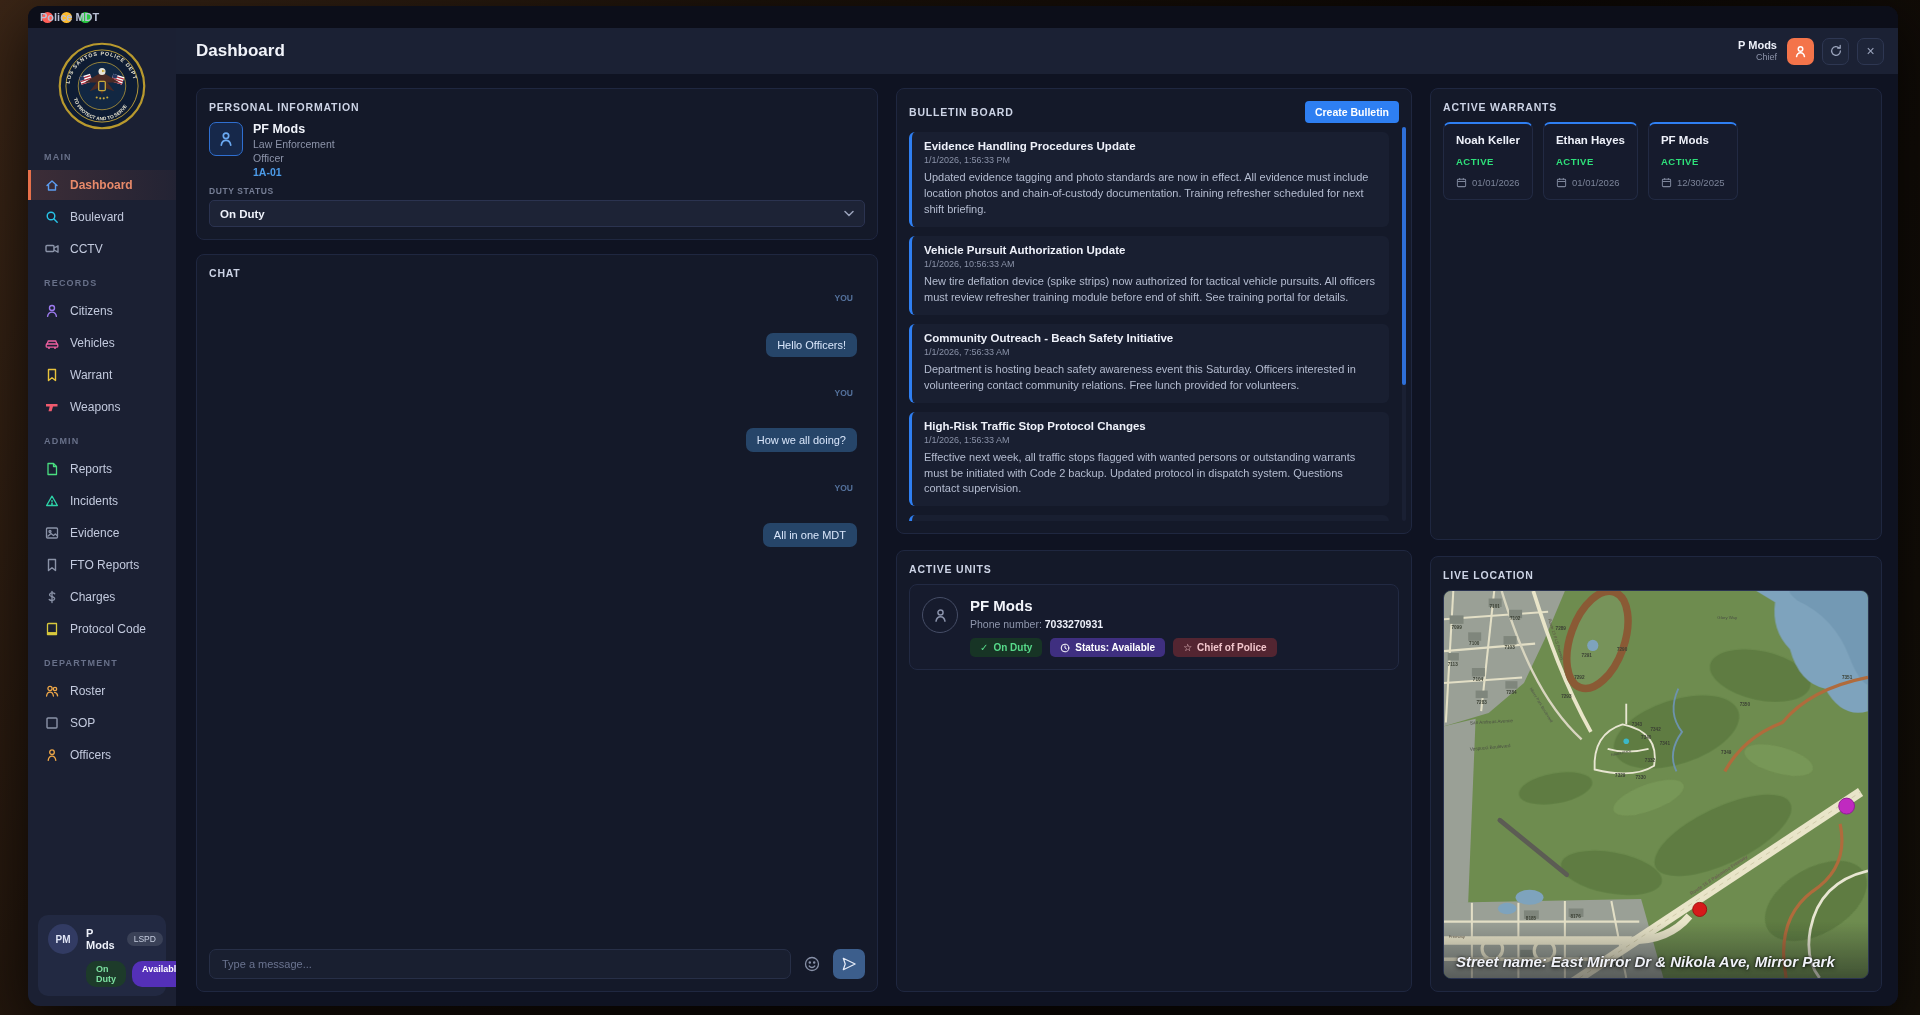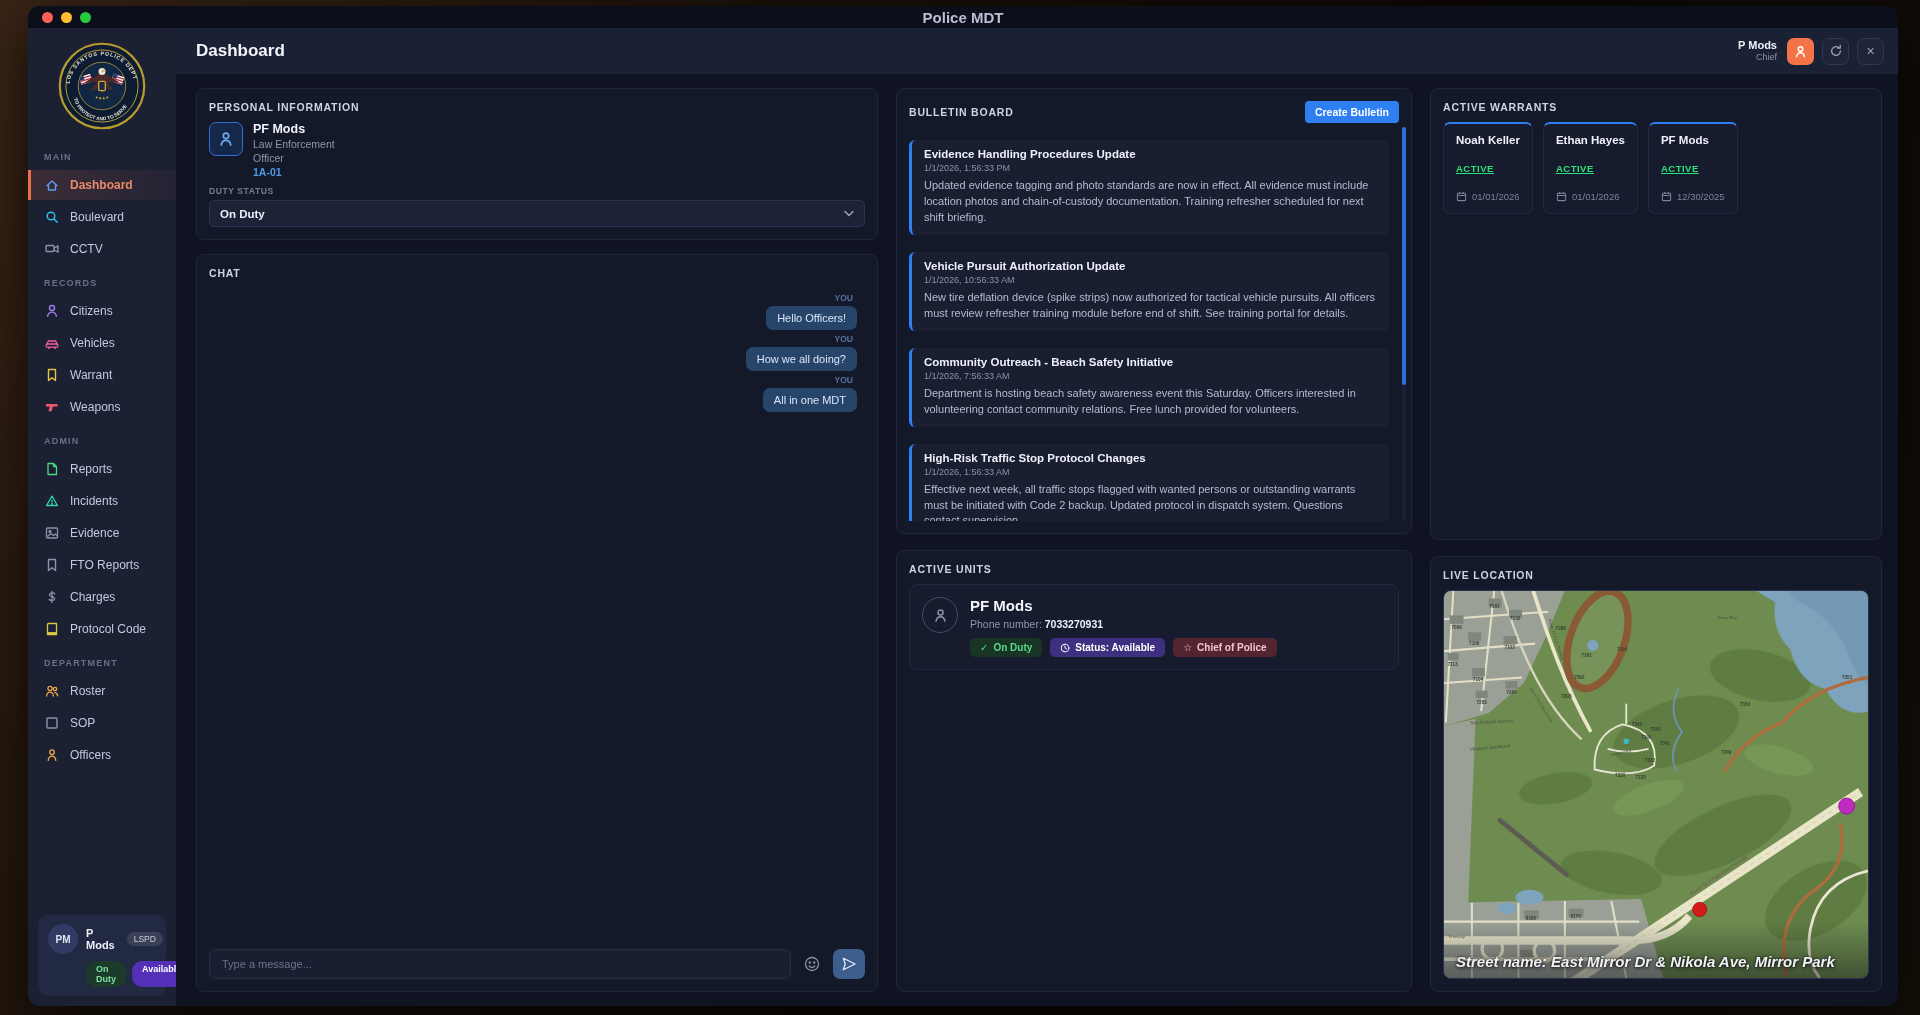--- a/index.html
+++ b/index.html
@@ -5,21 +5,21 @@
   * { margin:0; padding:0; box-sizing:border-box; }
   html,body { width:1920px; height:1015px; overflow:hidden; font-family:"Liberation Sans","DejaVu Sans",sans-serif; }
   body { background:linear-gradient(120deg,#3a2516 0%,#1c120a 30%,#0d0805 60%,#151009 100%); }
 
   .window { position:absolute; left:28px; top:6px; width:1870px; height:1000px; border-radius:12px; overflow:hidden;
             display:flex; flex-direction:column; box-shadow:0 18px 60px rgba(0,0,0,.7); background:#0f1322; }
   .titlebar { height:22px; background:#0c0e19; display:flex; align-items:center; position:relative; flex:0 0 auto; }
   .lights { display:flex; gap:8px; margin-left:14px; }
   .light { width:11px; height:11px; border-radius:50%; }
   .l-red{background:#ff5f57}.l-yellow{background:#febc2e}.l-green{background:#28c840}
-  .tb-title { position:absolute; left:0; right:0; text-align:center; font-size:15px; font-weight:bold; color:#b9bfd4; }
+  .tb-title { position:absolute; left:12px; right:0; font-size:11px; font-weight:bold; color:#b9bfd4; }
 
   .app { flex:1; display:flex; min-height:0; }
 
   
   .sidebar { width:148px; background:#1b2033; display:flex; flex-direction:column; flex:0 0 auto; }
   .logo-wrap { display:flex; justify-content:center; padding:14px 0 10px; }
   .nav-scroll { flex:1; overflow:hidden; }
   .nav-section-label { font-size:9px; font-weight:bold; letter-spacing:1.2px; color:#687089; padding:12px 0 6px 16px; }
   .nav-item { display:flex; align-items:center; gap:10px; height:30px; padding-left:16px; cursor:pointer; color:#c3cade; font-size:12px; margin:2px 0; }
   .nav-item .nicon { width:16px; height:16px; display:flex; align-items:center; justify-content:center; }
@@ -61,35 +61,35 @@
   .pi-sub { font-size:10.5px; color:#8d94aa; margin-top:2px; }
   .pi-callsign { font-size:10.5px; font-weight:bold; color:#4c9be8; margin-top:2px; }
   .pi-selects { display:flex; gap:18px; margin-top:8px; }
   .sel-group { flex:1; }
   .sel-label { font-size:8.5px; font-weight:bold; letter-spacing:.6px; color:#767e95; margin-bottom:4px; }
   .select { height:27px; background:#1d2336; border:1px solid #2b3350; border-radius:5px; display:flex; align-items:center; padding:0 10px; font-size:11.5px; font-weight:bold; color:#eef1fa; cursor:pointer; }
   .select .chev { margin-left:auto; color:#9aa3bb; display:flex; }
 
   
   .chat-panel { flex:1; display:flex; flex-direction:column; min-height:0; }
-  .chat-body { flex:1; display:flex; flex-direction:column; align-items:flex-end; padding:10px 6px 0 0; overflow:hidden; }
+  .chat-body { flex:1; display:flex; flex-direction:column; align-items:flex-end; padding:10px 6px 0 0; overflow:hidden;gap:27px; }
   .msg-sender { font-size:8.5px; font-weight:bold; color:#54719c; margin:4px 6px 3px 0; }
   .msg-bubble { background:#264569; color:#d9e6fb; font-size:11px; padding:6px 11px; border-radius:7px; margin-right:2px; }
   .chat-input-row { display:flex; align-items:center; gap:8px; }
   .chat-input { flex:1; height:30px; background:#191f30; border:1px solid #272f47; border-radius:7px; color:#cdd4e6; font-size:11px; padding:0 12px; outline:none; font-family:inherit;}
   .chat-input::placeholder { color:#6b7490; }
   .emoji-btn { width:26px; height:26px; display:flex; align-items:center; justify-content:center; cursor:pointer; }
   .send-btn { width:32px; height:30px; border-radius:7px; background:#3c5e8c; display:flex; align-items:center; justify-content:center; cursor:pointer; }
 
   
   .bb-panel { height:446px; display:flex; flex-direction:column; position:relative; flex:0 0 auto;}
   .bb-head { display:flex; align-items:center; justify-content:space-between; }
   .bb-create { background:#2e7ff2; color:#fff; font-size:10.5px; font-weight:bold; border:none; border-radius:4px; padding:5px 10px; cursor:pointer; font-family:inherit;}
   .bb-list { margin-top:9px; display:flex; flex-direction:column; gap:9px; overflow:hidden; flex:1; padding-right:10px;}
-  .bb-card { background:#191f31; border-left:3px solid #2f7ff2; border-radius:6px; padding:8px 12px 9px;margin-top:8px; }
+  .bb-card { background:#191f31; border-left:3px solid #2f7ff2; border-radius:6px; padding:8px 12px 9px; }
   .bb-title { font-size:11.5px; font-weight:bold; color:#eef1fa; }
   .bb-time { font-size:9px; color:#8a92a8; margin:3px 0 5px; }
   .bb-body { font-size:11px; color:#b4bcd0; line-height:1.45; }
   .bb-track { position:absolute; right:5px; top:38px; bottom:12px; width:4px; background:#1a2033; border-radius:2px; }
   .bb-thumb { position:absolute; right:5px; top:38px; width:4px; height:258px; background:#2e6fd8; border-radius:2px; cursor:grab; }
 
   
   .units-panel { flex:1; min-height:0; }
   .unit-card { margin-top:9px; background:#161b2d; border:1px solid #222a43; border-radius:8px; padding:12px; display:flex; gap:12px; }
   .unit-av { width:36px; height:36px; border-radius:50%; border:1.5px solid #454d66; display:flex; align-items:center; justify-content:center; flex:0 0 auto;}
@@ -100,21 +100,21 @@
   .ub { display:flex; align-items:center; gap:5px; border-radius:5px; font-size:10px; font-weight:bold; padding:4px 10px; }
   .ub-duty { background:#173425; color:#57d98a; }
   .ub-status { background:#3f2f80; color:#fff; }
   .ub-chief { background:#532531; color:#f3c6cc; }
 
   
   .warrants-panel { height:452px; flex:0 0 auto; }
   .w-list { display:flex; flex-direction:row; gap:10px; margin-top:9px; }
   .w-card { background:#161b2d; border:1px solid #222a43; border-top:2.5px solid #2f7ff2; border-radius:7px; padding:10px 12px 11px; }
   .w-name { font-size:11.5px; font-weight:bold; color:#eef1fa; }
-  .w-status { font-size:9.5px; font-weight:bold; letter-spacing:.5px; color:#2ee07a; margin:17px 0;text-decoration:underline; }
+  .w-status { font-size:9.5px; font-weight:bold; letter-spacing:.5px; color:#2ee07a; margin:10px 0; }
   .w-date { font-size:9.5px; color:#7c8499; display:flex; align-items:center; gap:5px; }
 
   
   .live-panel { flex:1; display:flex; flex-direction:column; min-height:0; }
   .map-wrap { position:relative; flex:1; margin-top:9px; border-radius:8px; overflow:hidden; border:1px solid #2a3350; min-height:0;}
   .map-wrap svg.map { position:absolute; inset:0; width:100%; height:100%; }
   .map-overlay { position:absolute; left:0; right:0; bottom:0; height:56px; background:linear-gradient(180deg,transparent,rgba(10,12,20,.45)); }
   .street-banner { position:absolute; left:12px; bottom:8px; font-size:15px; font-style:italic; font-weight:bold; color:#f0f2f8; text-shadow:0 1px 4px rgba(0,0,0,.9),0 0 2px rgba(0,0,0,.7); }
 
   svg.ic { display:block; }

